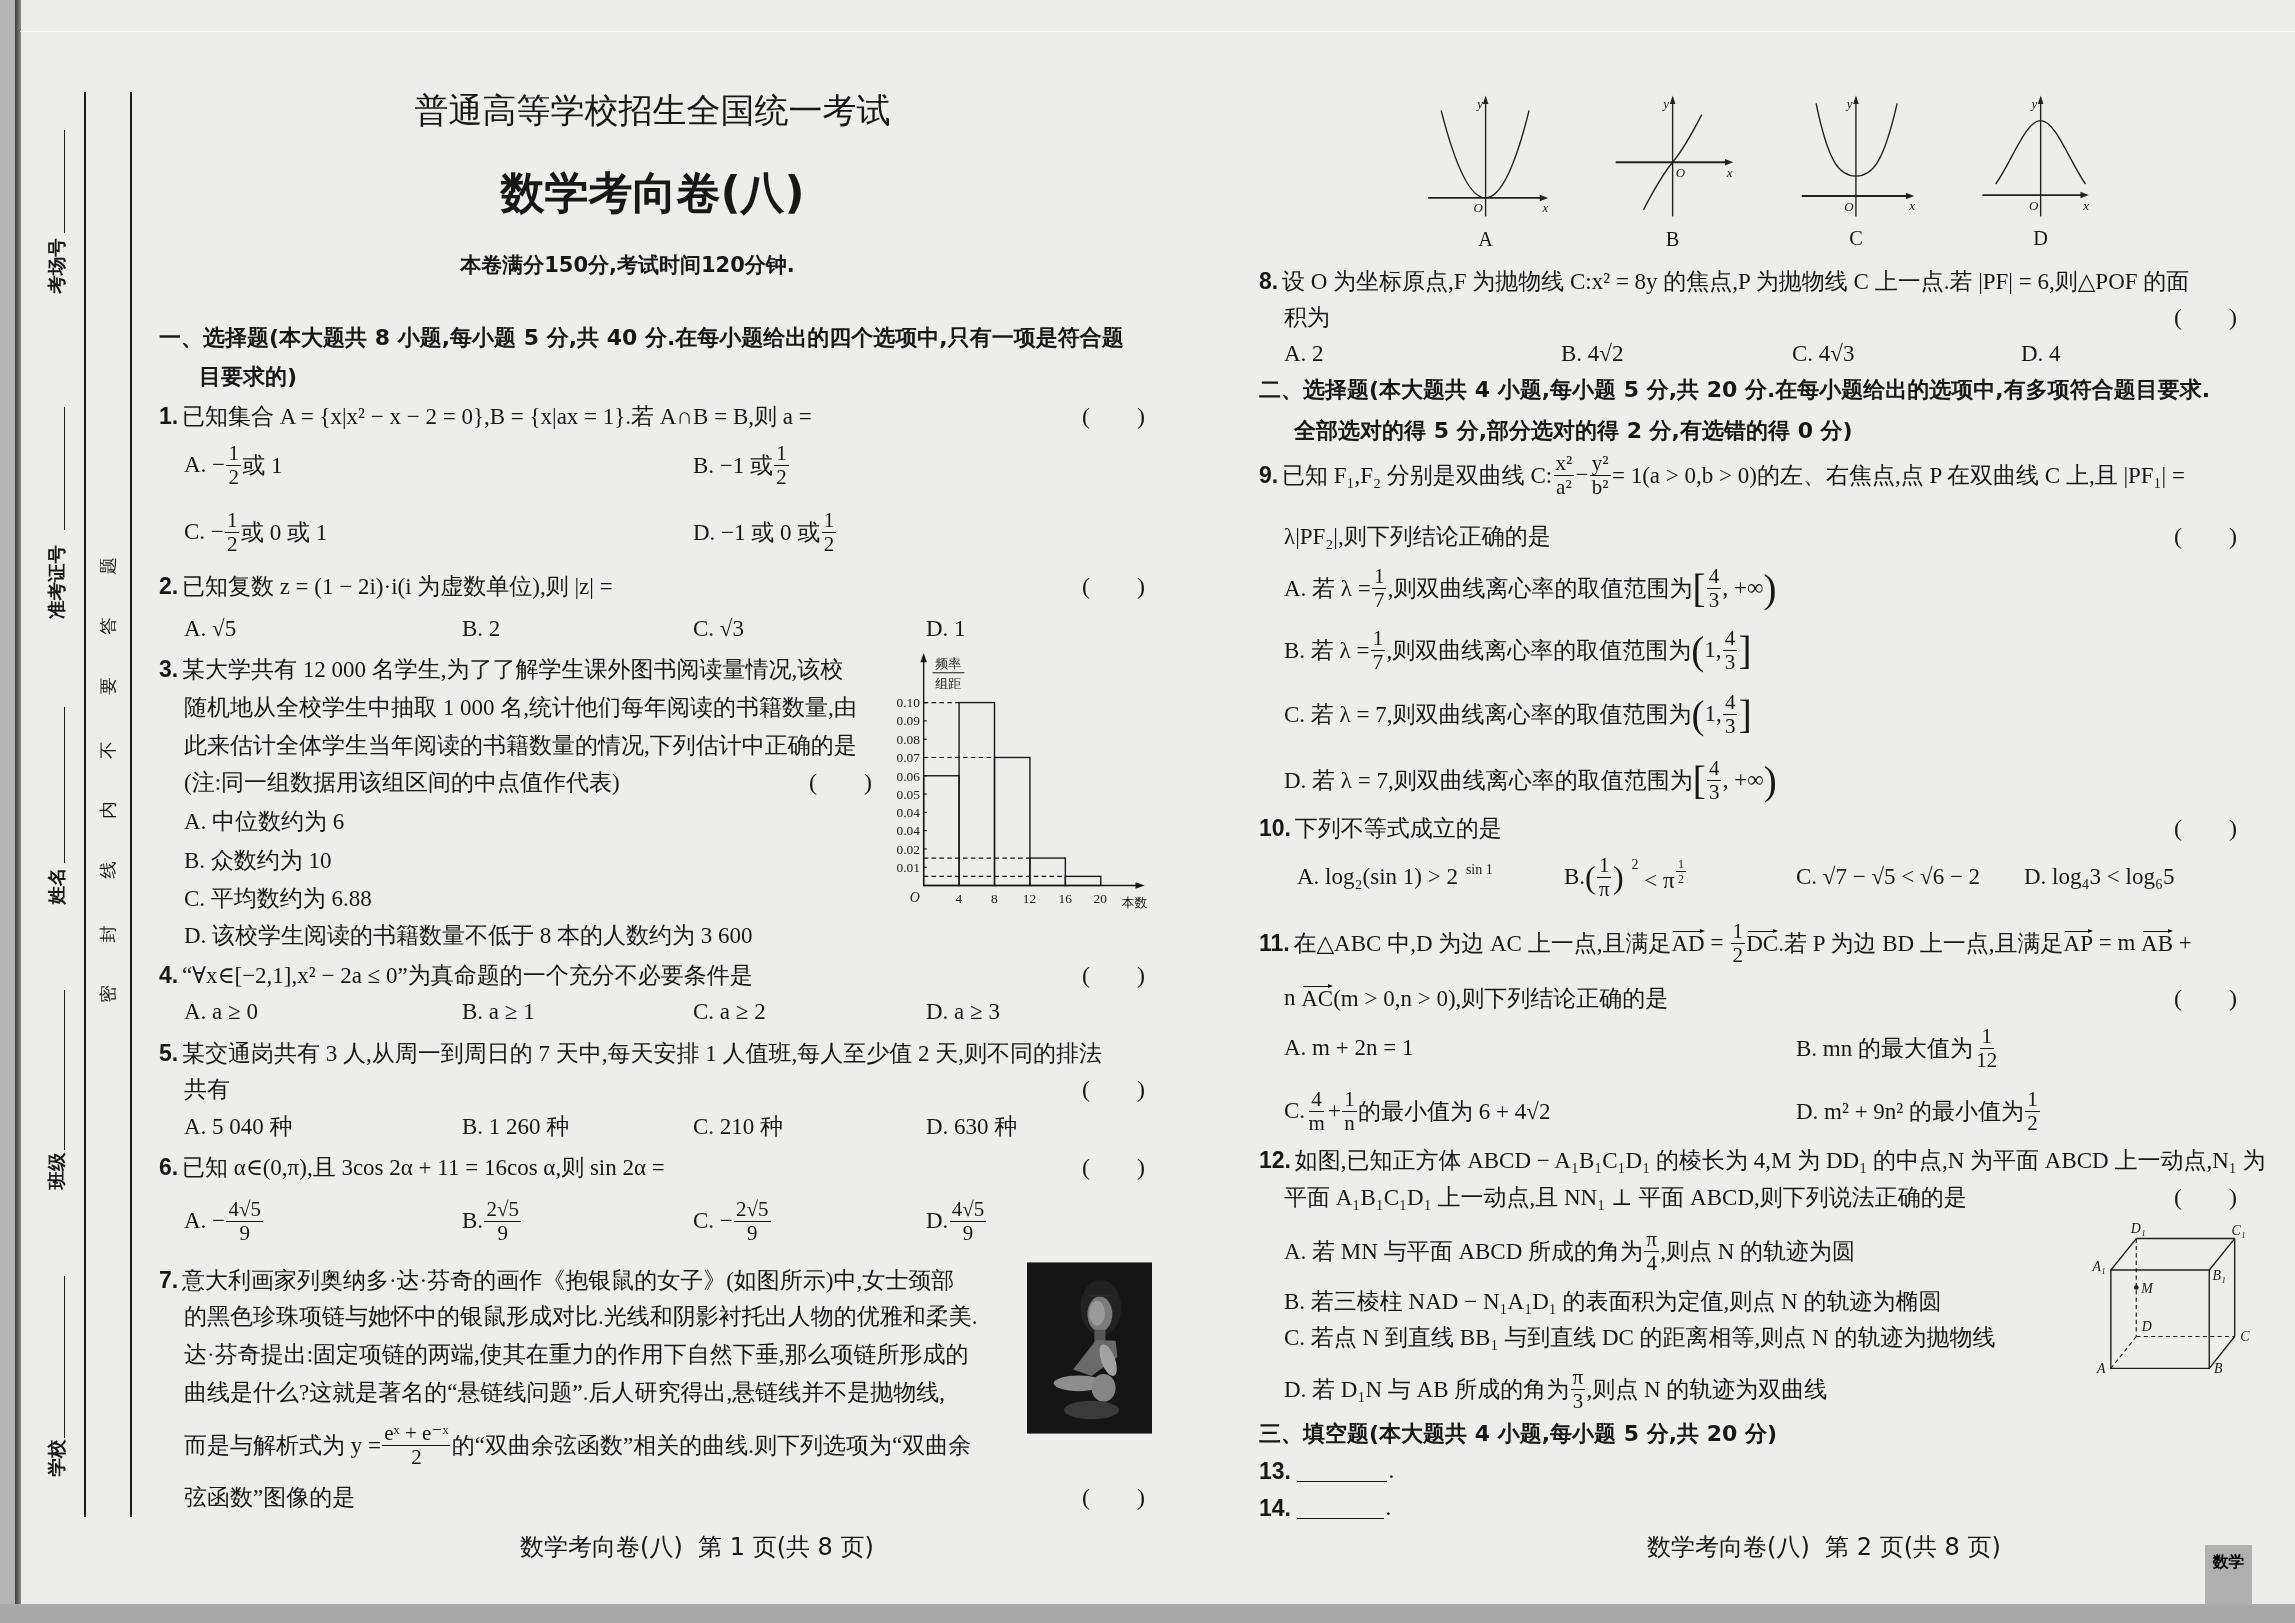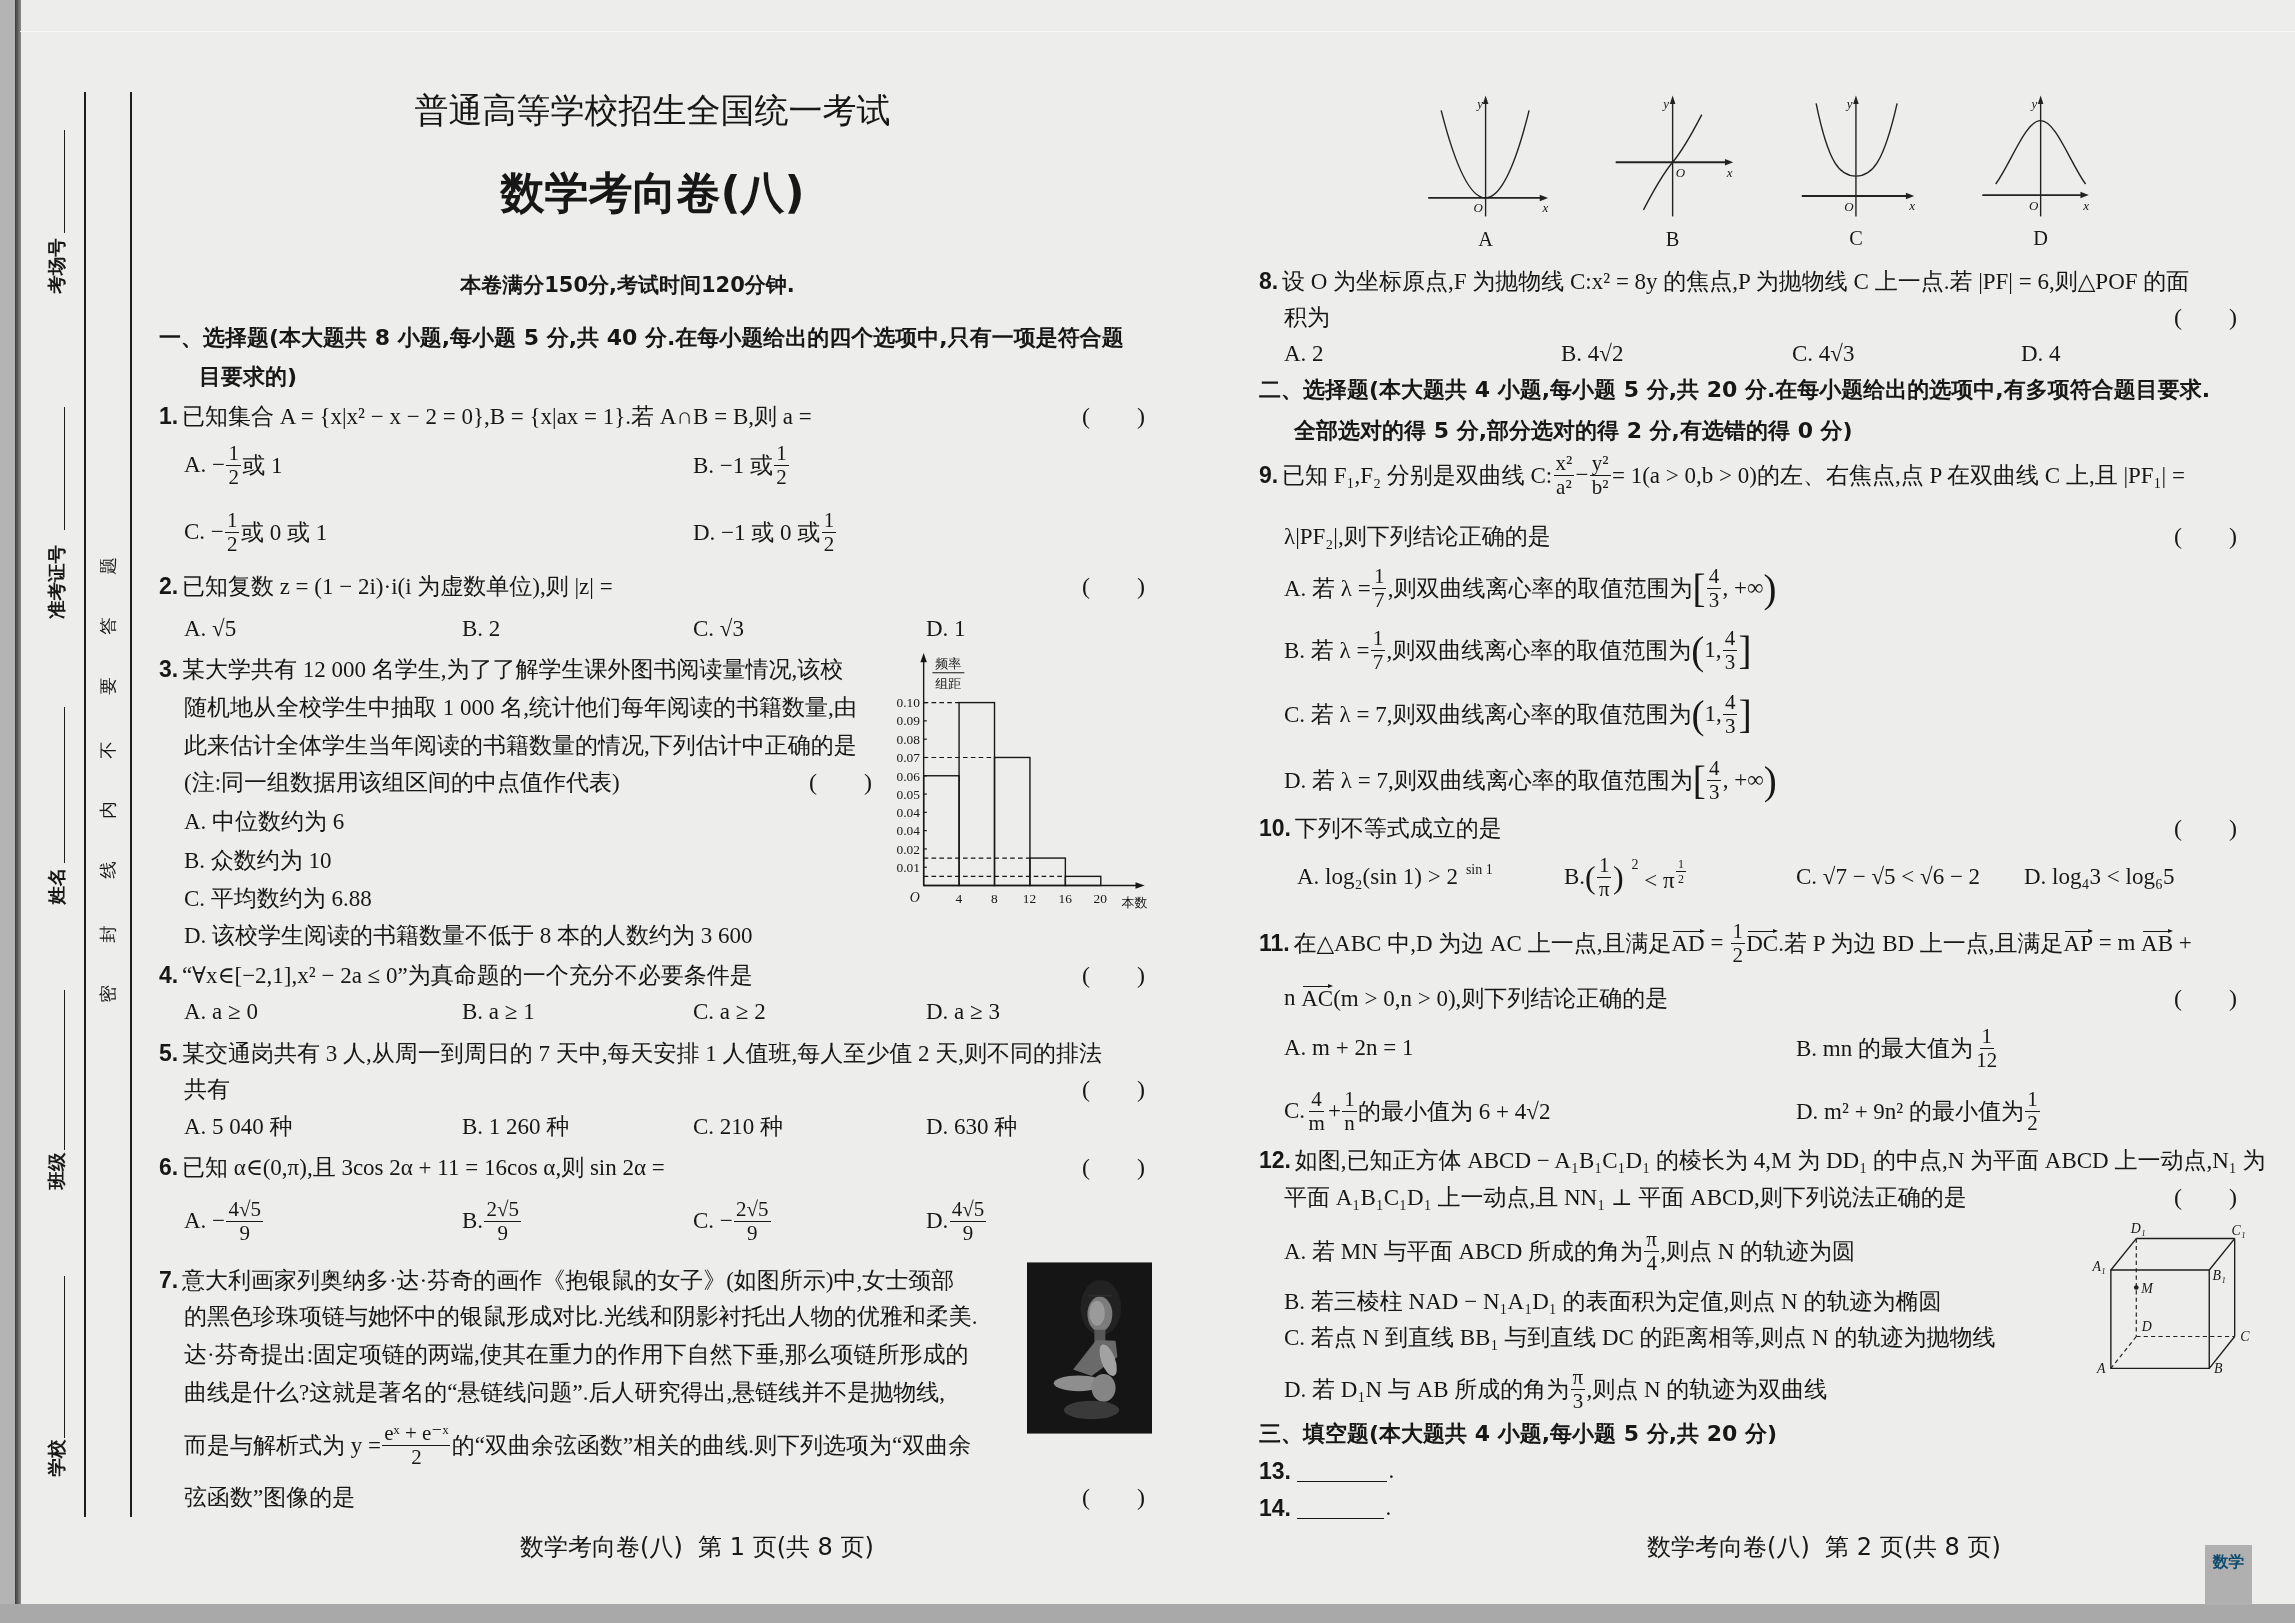--- a/index.html
+++ b/index.html
@@ -60,21 +60,21 @@
   <div class="seal" style="left:108px;top:870px">线</div>
   <div class="seal" style="left:108px;top:810px">内</div>
   <div class="seal" style="left:108px;top:750px">不</div>
   <div class="seal" style="left:108px;top:686px">要</div>
   <div class="seal" style="left:108px;top:626px">答</div>
   <div class="seal" style="left:108px;top:566px">题</div>
 </div>
 
 <div class="center" style="left:139px;width:1027px;top:88px;font-family:'DejaVu Sans','Liberation Sans',sans-serif;font-size:34px;">普通高等学校招生全国统一考试</div>
 <div class="center" style="left:139px;width:1027px;top:164px;font-family:'DejaVu Sans','Liberation Sans',sans-serif;font-weight:700;font-size:44px;">数学考向卷(八)</div>
-<div class="center" style="left:139px;width:977px;top:251px;font-family:'DejaVu Sans','Liberation Sans',sans-serif;font-weight:700;font-size:21px;margin-top:20px;">本卷满分150分,考试时间120分钟.</div>
+<div class="center" style="left:139px;width:977px;top:251px;font-family:'DejaVu Sans','Liberation Sans',sans-serif;font-weight:700;font-size:21px;">本卷满分150分,考试时间120分钟.</div>
 
 <div class="ln head" style="left:159px;top:322px">
     <span>一、选择题(本大题共 8 小题,每小题 5 分,共 40 分.在每小题给出的四个选项中,只有一项是符合题</span>
   </div>
 <div class="ln head" style="left:199px;top:361px">
     <span>目要求的)</span>
   </div>
 
 <div class="ln" style="left:159px;top:400px">
   <span class="qn">1.</span>
@@ -657,15 +657,15 @@
 
 <div class="ln" style="left:1259px;top:1492px">
   <span class="qn">14.</span>
   <span class="blank" style="width:87px"></span>
   <span>.</span>
 </div>
 
 <div class="footer" style="left:1824px;top:1531px">数学考向卷(八)  第 2 页(共 8 页)</div>
 
 <div class="abs" style="left:2205px;top:1545px;width:47px;height:60px;background:#b0b0b0;display:flex;justify-content:center;padding-top:6.5px;box-sizing:border-box;">
-  <span style="font-family:'DejaVu Sans','Liberation Sans',sans-serif;font-weight:700;font-size:15.7px;color:#0c4a6e;">数学</span>
+  <span style="font-family:'DejaVu Sans','Liberation Sans',sans-serif;font-weight:700;font-size:15.7px;color:#000000;">数学</span>
 </div>
 
 
 </body></html>

